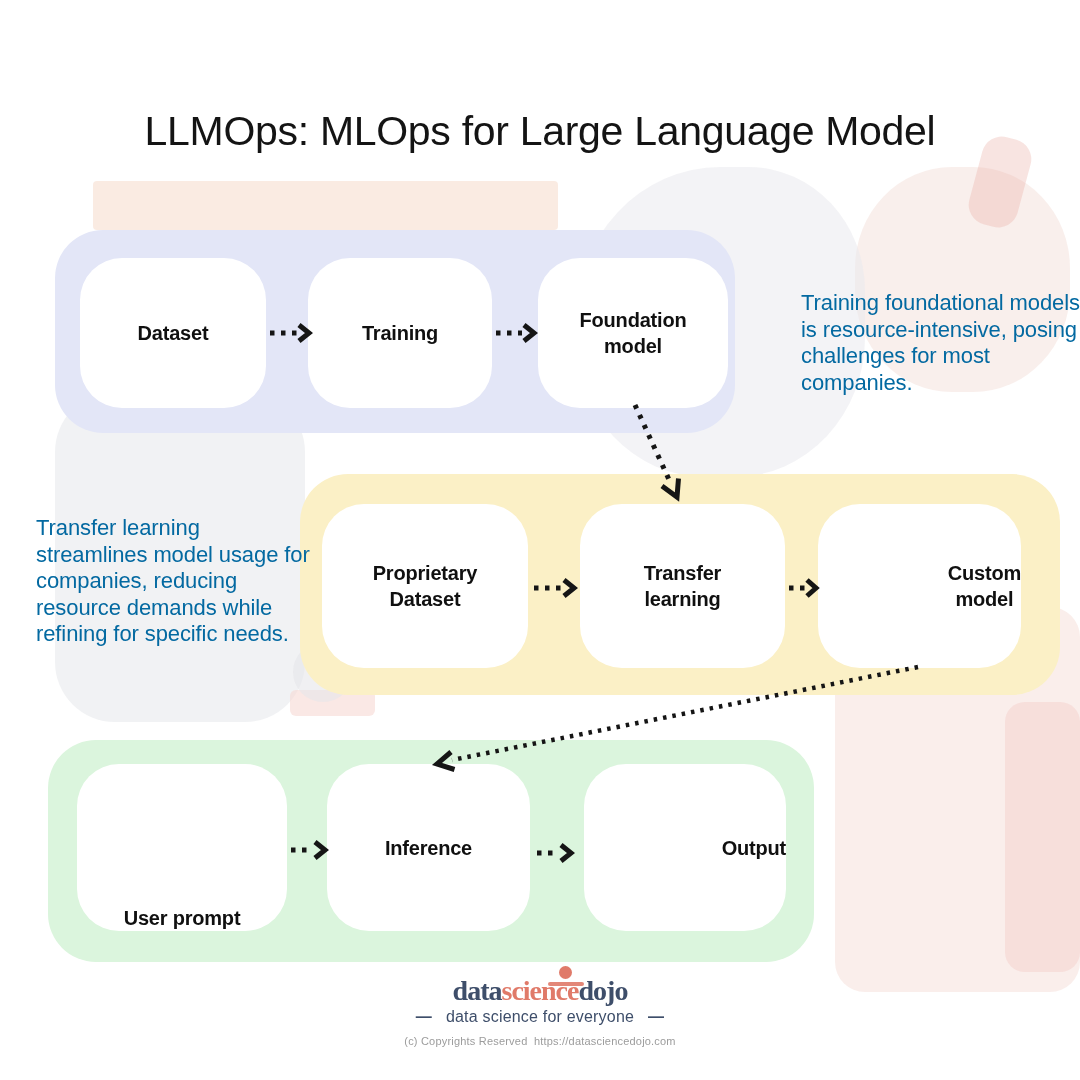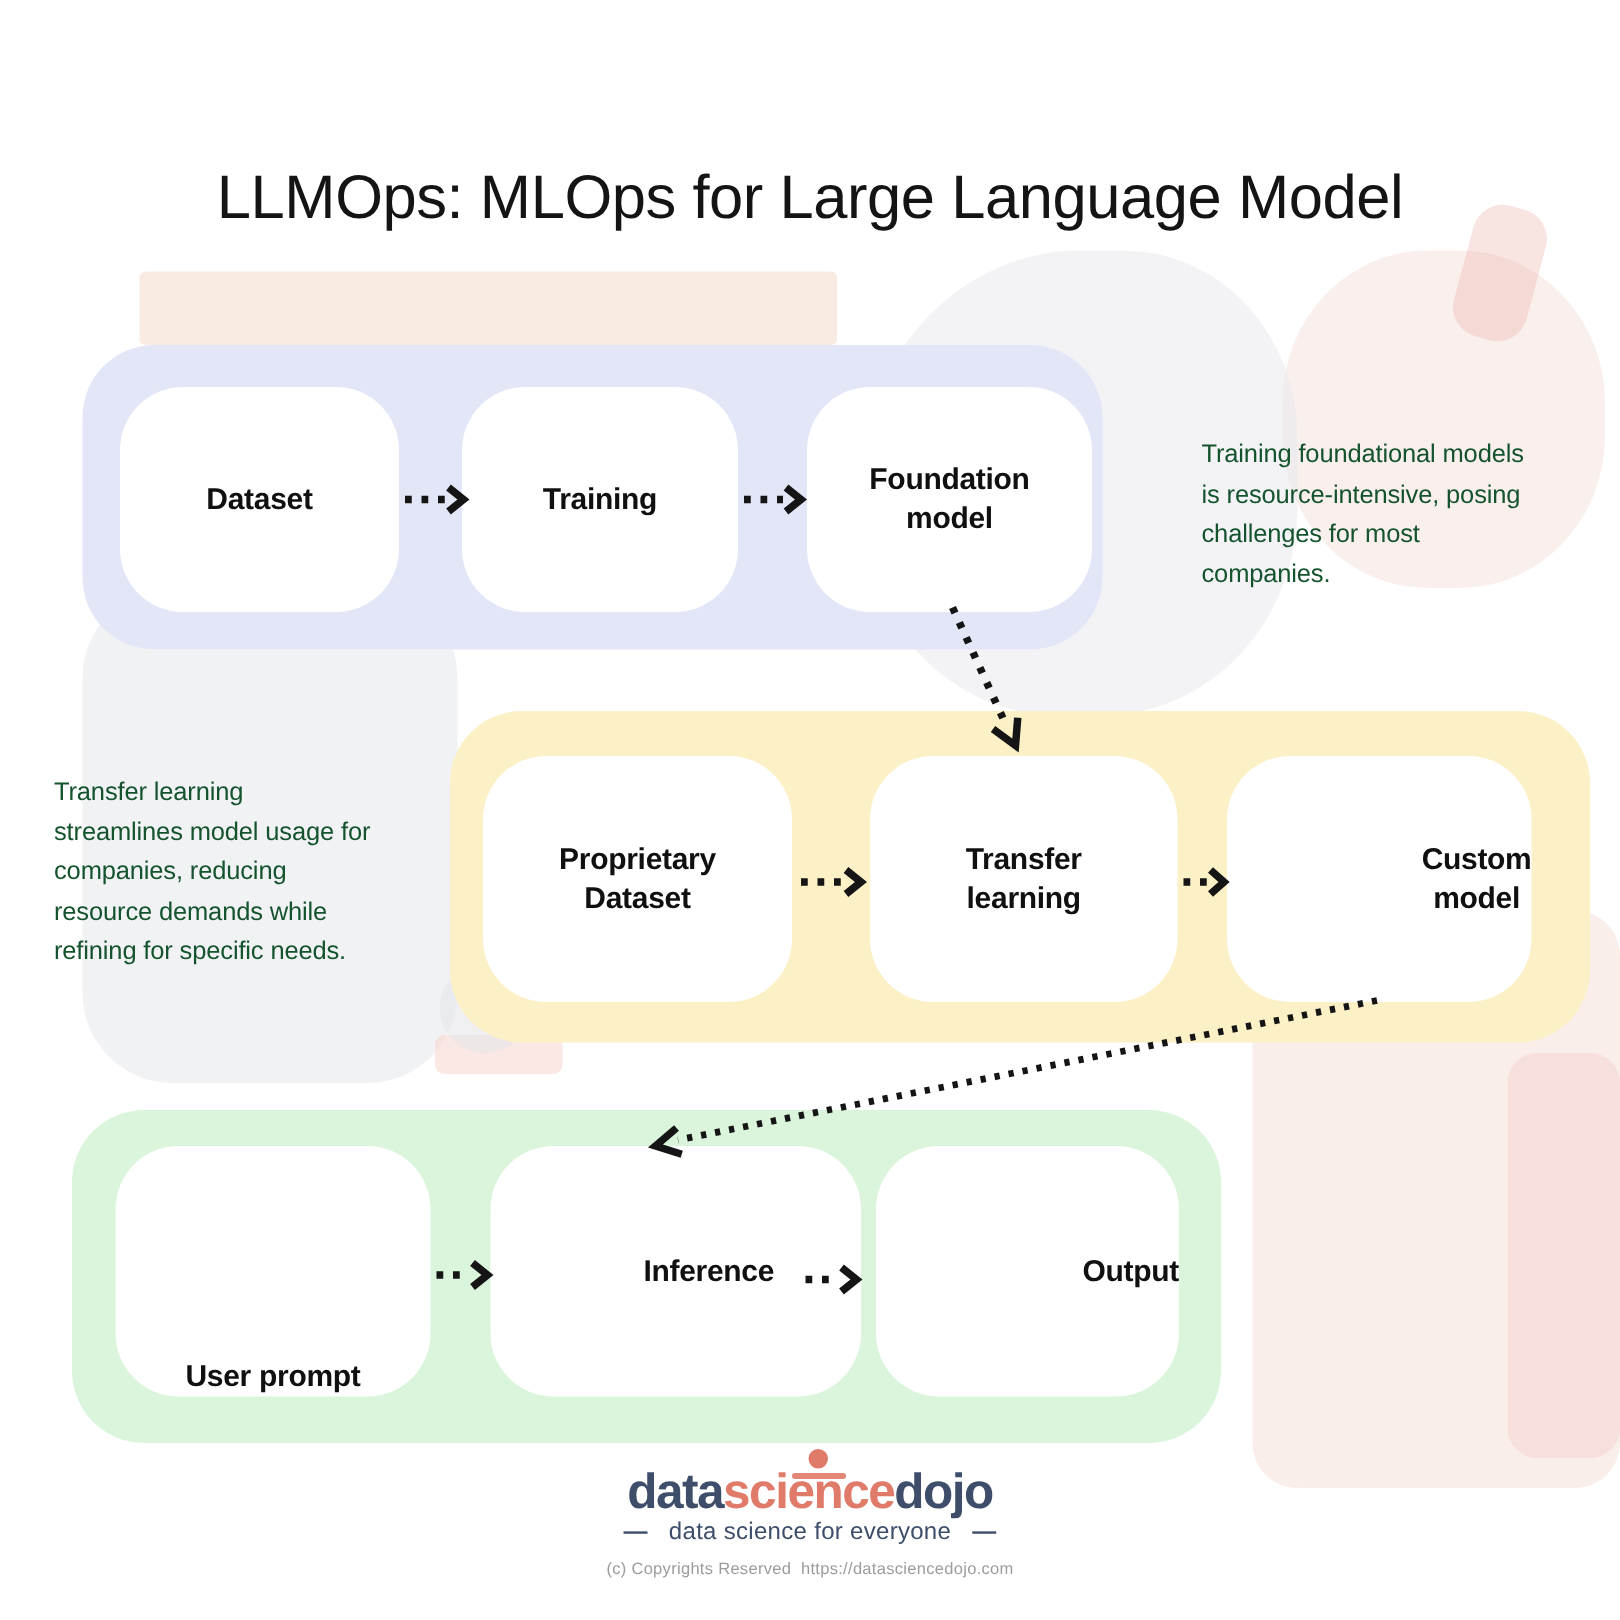--- a/index.html
+++ b/index.html
@@ -37,38 +37,38 @@
     font-size:20px;font-weight:700;color:#101010;line-height:1.3;
     white-space:pre-line;letter-spacing:-.2px;
   }
   .r1b1{left:80px;top:256px;width:186px;height:150px;}
   .r1b2{left:308px;top:256px;width:184px;height:150px;text-align:right;}
   .r1b3{left:538px;top:256px;width:190px;height:150px;}
   .r2b1{left:322px;top:502px;width:206px;height:164px;}
   .r2b2{left:580px;top:502px;width:205px;height:164px;}
   .r2b3{left:818px;top:502px;width:203px;height:164px;justify-content:flex-end;}
   .r3b1{left:77px;top:762px;width:210px;height:167px;align-items:flex-end;}
-  .r3b2{left:327px;top:762px;width:203px;height:167px;padding-left:44px;}
+  .r3b2{left:327px;top:762px;width:203px;height:167px;}
   .r3b3{left:584px;top:762px;width:202px;height:167px;justify-content:flex-end;}
   
   .note{
-    position:absolute;z-index:2;font-size:17px;line-height:26.5px;color:#14532d;
+    position:absolute;z-index:2;font-size:22px;line-height:26.5px;color:#0369a1;
     white-space:pre-line;letter-spacing:-.1px;
   }
   .note-right{left:801px;top:288px;width:280px;}
   .note-left{left:36px;top:513px;width:280px;}
   
   .arrows{position:absolute;left:0;top:0;z-index:3;pointer-events:none;}
   .dots{stroke:#151515;stroke-width:5;stroke-dasharray:4.5 6.5;fill:none;}
   .dots-a{stroke-dasharray:4 7;}
   .dots-b{stroke-width:4.5;stroke-dasharray:3.5 6;}
   .chev{stroke:#151515;stroke-width:5;fill:none;stroke-linejoin:miter;}
   
   .footer{position:absolute;left:0;right:0;top:975px;z-index:2;text-align:center;}
-  .logo{position:relative;display:inline-block;font-size:33px;font-weight:700;letter-spacing:-1px;line-height:1;}
+  .logo{position:relative;display:inline-block;font-size:28px;font-weight:700;letter-spacing:-1px;line-height:1;font-family:Liberation Serif, serif;}
   .lp{position:relative;}
   .navy{color:#3E4E6A;}
   .salmon{color:#E07A69;}
   .sci-wrap{position:relative;display:inline-block;}
   .head{position:absolute;left:57px;top:-11px;width:13px;height:13px;border-radius:50%;background:#E07A69;}
   .arms{position:absolute;left:46px;top:5px;width:36px;height:4px;border-radius:3px;background:#E07A69;opacity:.9;}
   .tagline{margin-top:3px;font-size:16px;font-weight:500;color:#3E4E6A;letter-spacing:.2px;}
   .tagline .dash{margin:0 14px;font-weight:700;}
   .copyright{margin-top:9px;font-size:11px;color:#9C9C9C;white-space:pre;letter-spacing:.2px;}
 </style>

